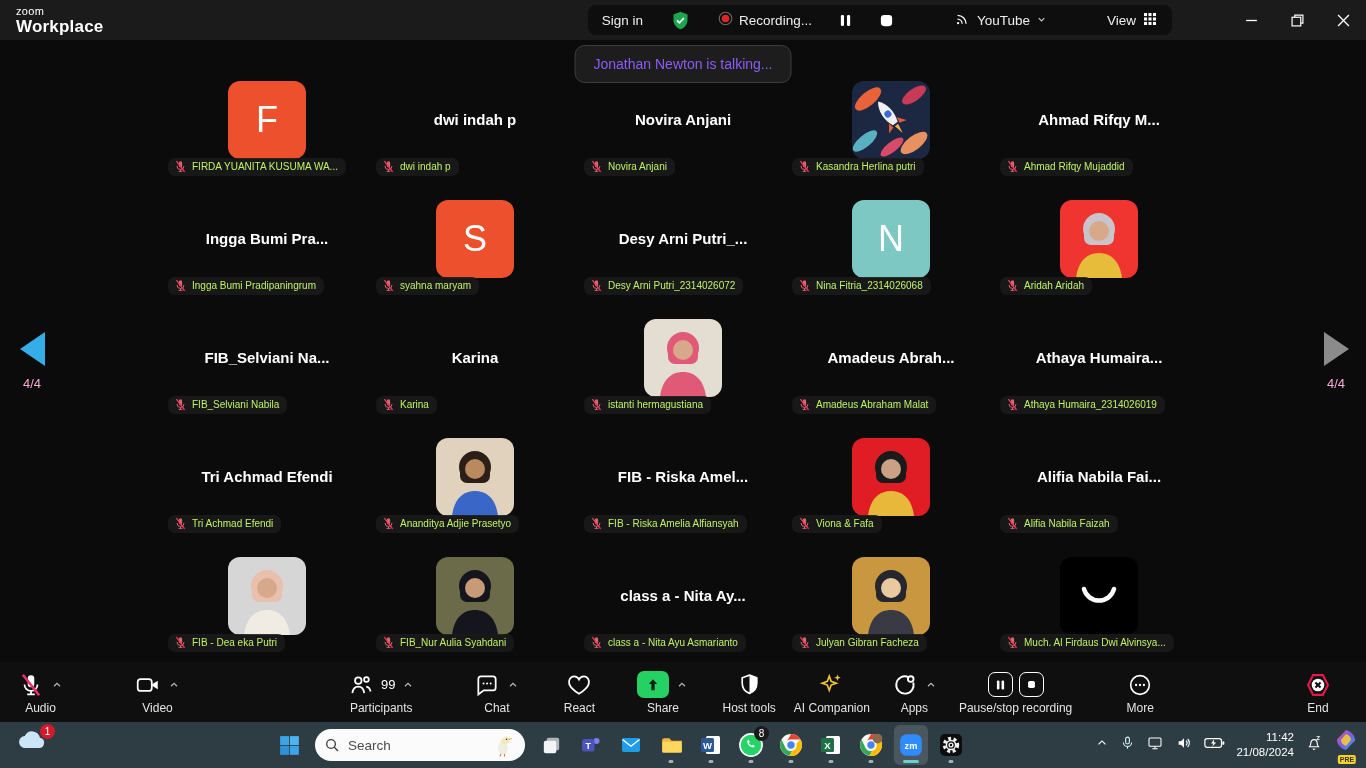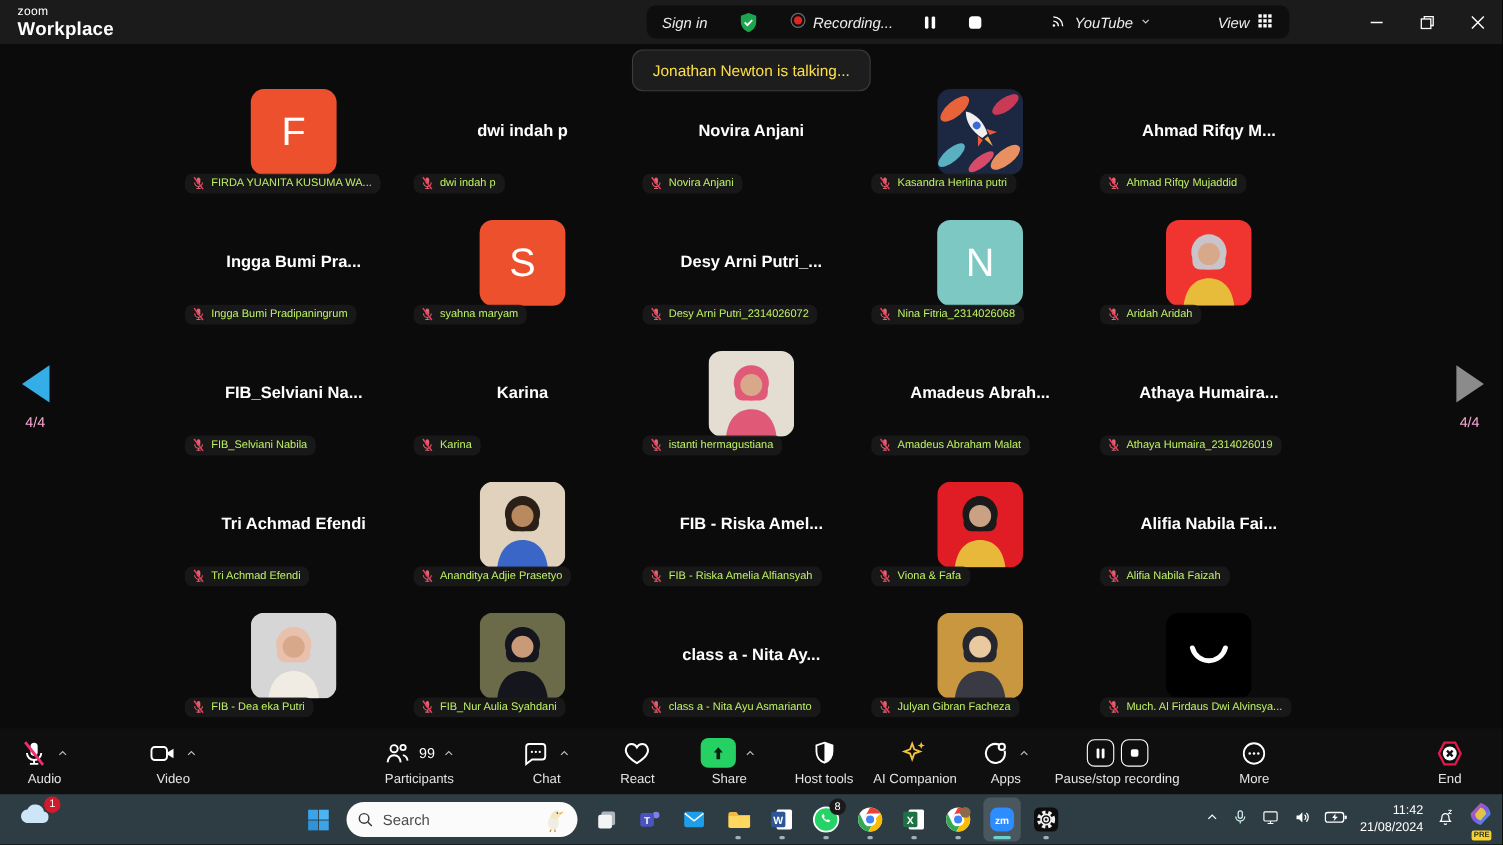--- a/index.html
+++ b/index.html
@@ -5,28 +5,28 @@
   html,body{margin:0;padding:0;background:#000;}
   *{box-sizing:border-box;font-family:"Liberation Sans",sans-serif;}
   #app{position:relative;width:1366px;height:768px;background:#0b0b0b;overflow:hidden;}
 
   
   #titlebar{position:absolute;top:0;left:0;width:100%;height:40px;background:#1b1b1b;display:flex;align-items:center;}
   .logo{margin-left:16px;color:#fff;line-height:1;}
   .logo .sm{font-size:11px;letter-spacing:.3px;}
   .logo .lg{font-size:17px;font-weight:700;letter-spacing:.2px;margin-top:1px;}
   #tb-right{margin-left:auto;display:flex;align-items:center;height:100%;}
-  .menu-pill{display:flex;align-items:center;gap:27px;background:#0e0e0e;border-radius:8px;height:30px;padding:0 14px;color:#eee;font-size:13.5px;font-style:italic;}
+  .menu-pill{display:flex;align-items:center;gap:27px;background:#0e0e0e;border-radius:8px;height:30px;padding:0 14px;color:#eee;font-size:13.5px;}
   .pill-btn{display:flex;align-items:center;gap:6px;cursor:default;}
   .pill-sep{width:6px;}
   .win-ctl{width:46px;height:40px;display:flex;align-items:center;justify-content:center;}
 
   
   #stage{position:absolute;top:40px;left:0;width:1366px;height:622px;background:#0b0b0b;}
-  #tooltip{position:absolute;left:50%;transform:translateX(-50%);top:5px;background:#1d1d1d;border:1px solid #3d3d3d;border-radius:10px;padding:10px 18px;color:#fde047;font-size:14px;white-space:nowrap;z-index:5;}
+  #tooltip{position:absolute;left:50%;transform:translateX(-50%);top:5px;background:#1d1d1d;border:1px solid #3d3d3d;border-radius:10px;padding:10px 18px;color:#8b5cf6;font-size:14px;white-space:nowrap;z-index:5;}
   #gallery{position:absolute;left:163px;top:20px;width:1040px;height:595px;display:grid;grid-template-columns:repeat(5,1fr);grid-template-rows:repeat(5,1fr);}
   .tile{position:relative;display:flex;align-items:center;justify-content:center;}
   .center-name{color:#fff;font-weight:700;font-size:15px;text-align:center;padding:0 8px;}
   .avatar{width:78px;height:78px;border-radius:12px;overflow:hidden;display:flex;align-items:center;justify-content:center;}
   .avatar svg{width:78px;height:78px;display:block;}
   .avatar.letter{color:#fff;font-size:36px;}
   .name-pill{position:absolute;left:5px;bottom:3px;display:flex;align-items:center;gap:5px;background:rgba(26,26,26,.88);border-radius:7px;padding:2px 8px 3px 6px;color:#bef264;font-size:10px;white-space:nowrap;z-index:2;}
   .pager{position:absolute;top:292px;width:52px;text-align:center;color:#f9a8d4;font-size:13px;}
   .pager .tri{margin:0 auto 10px;}
   #pager-left{left:6px;}

